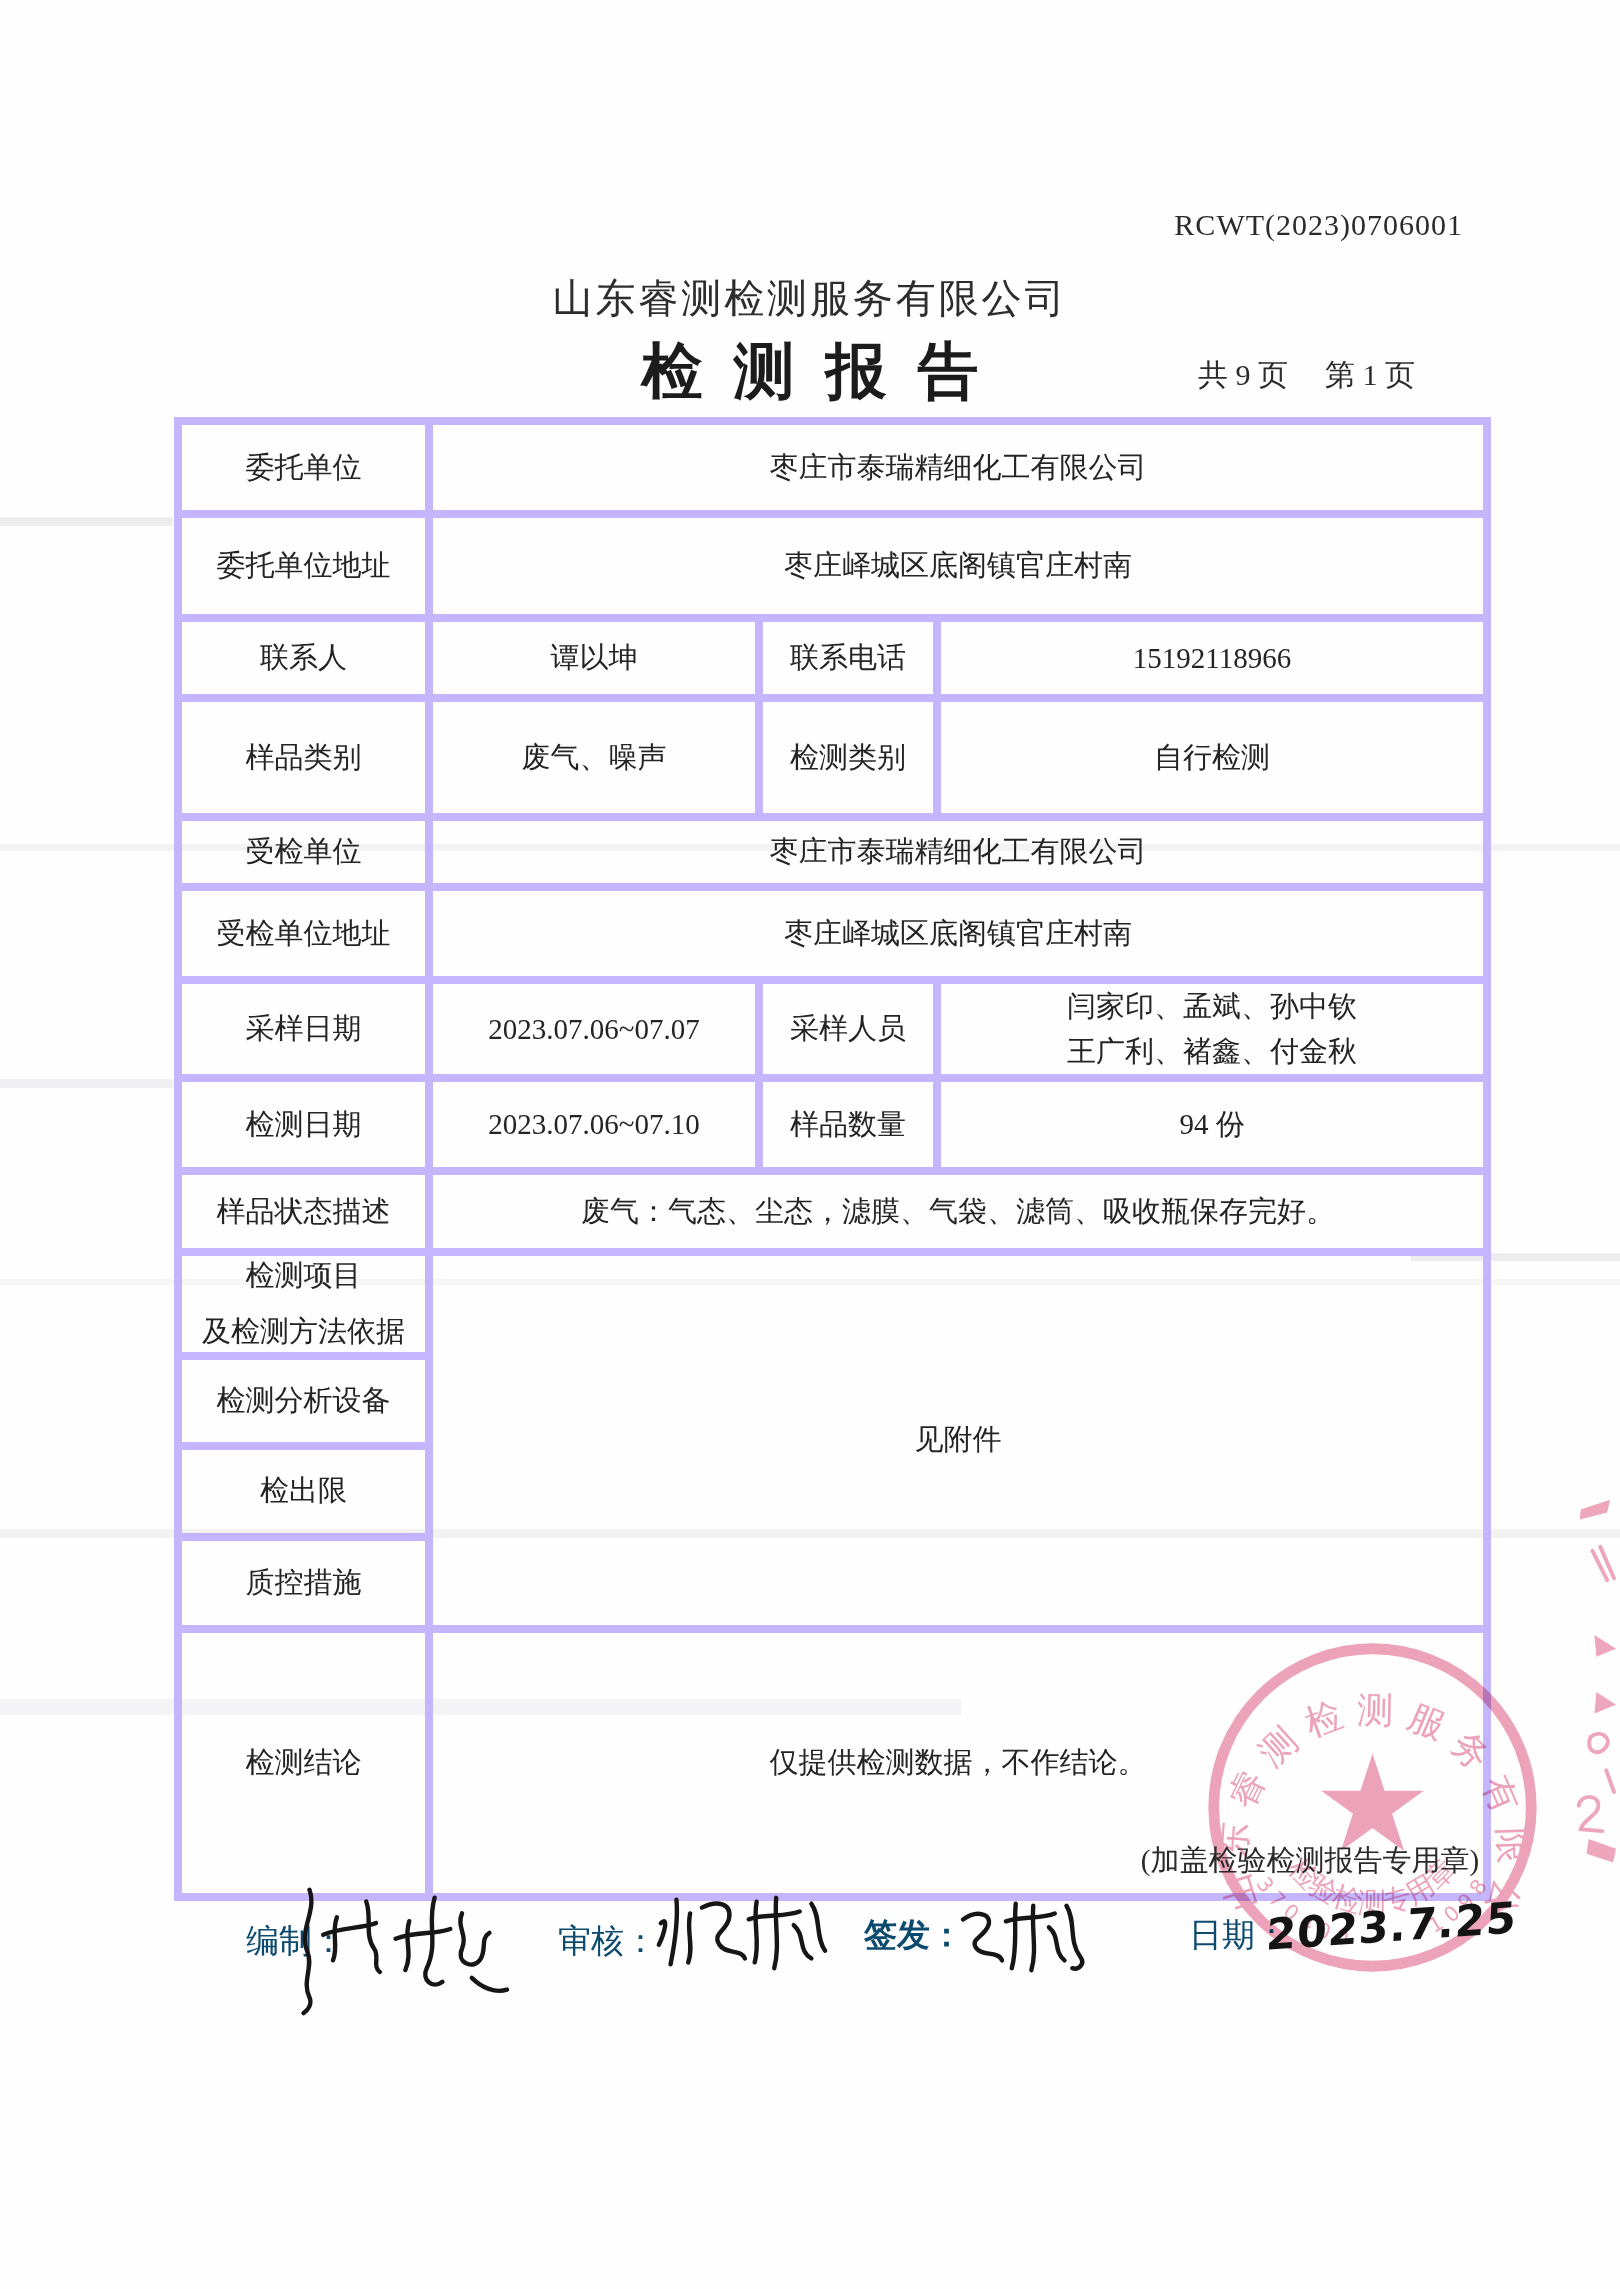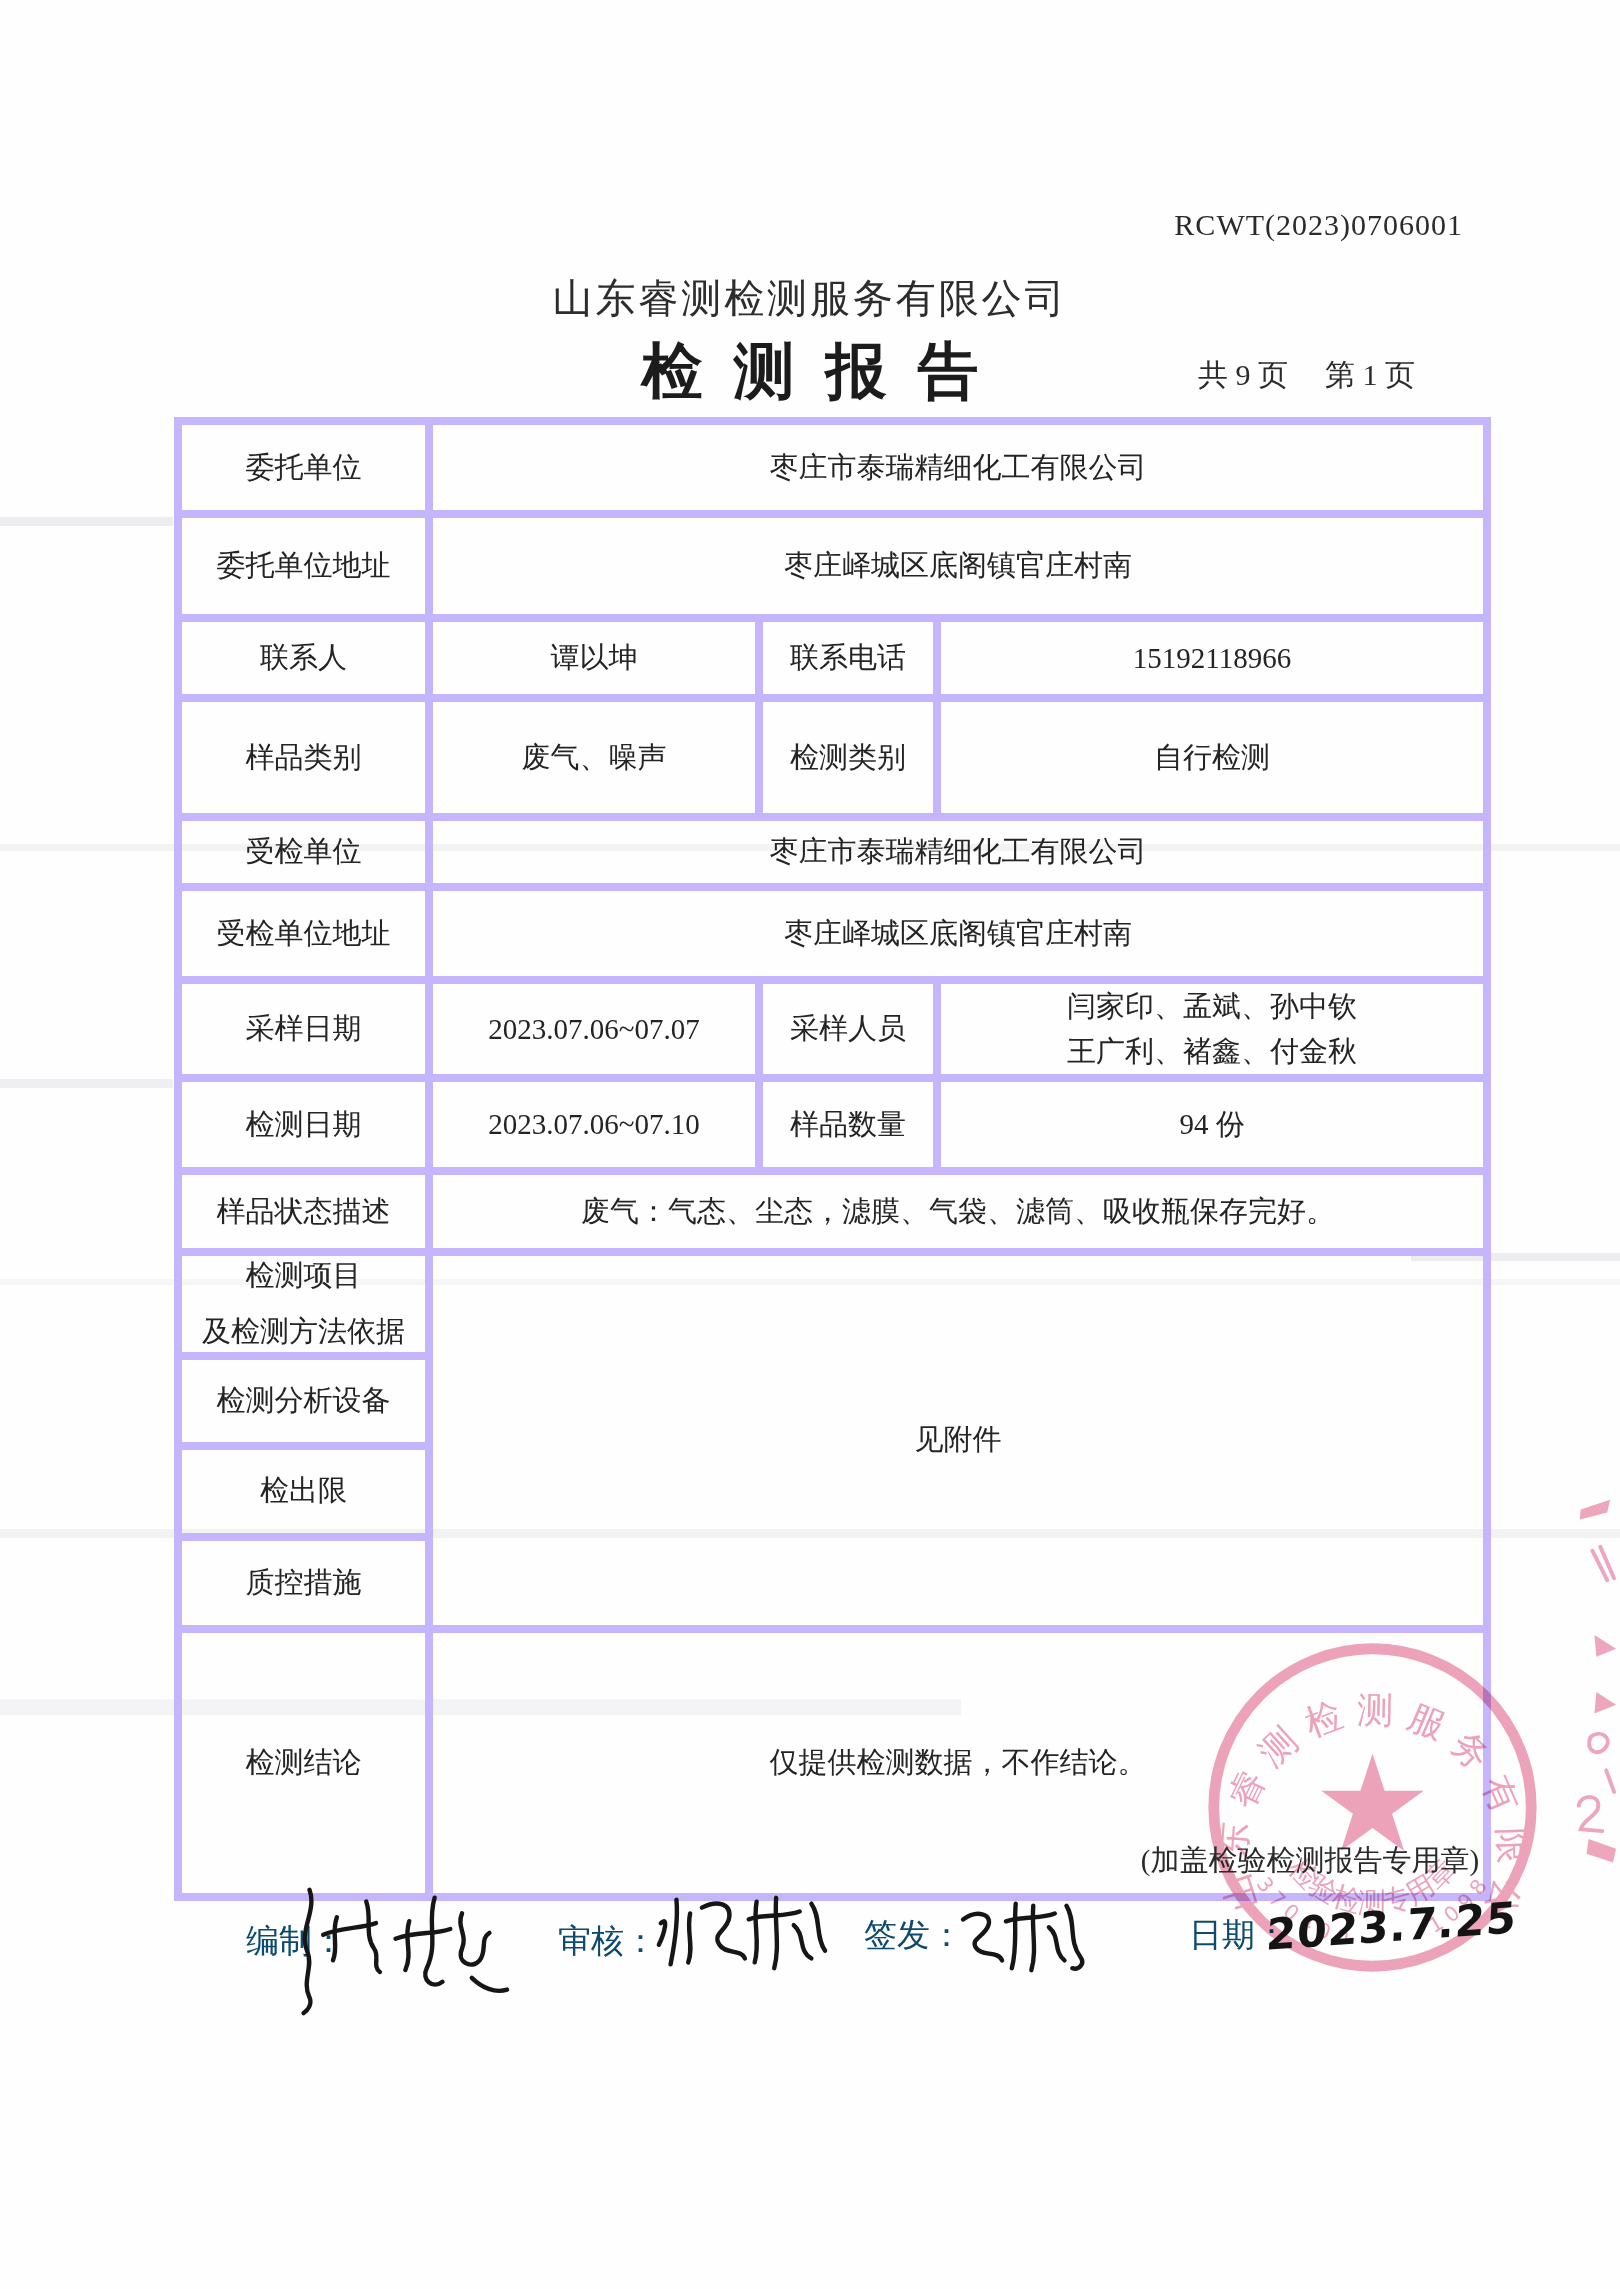--- a/index.html
+++ b/index.html
@@ -232,21 +232,21 @@
     <path d="M30,10 C32,32 28,56 24,76"></path>
     <path d="M44,24 C40,42 48,58 42,74"></path>
     <path d="M56,18 C72,10 86,14 84,28 C82,42 66,44 74,56 C80,66 96,60 100,70"></path>
     <path d="M112,12 C108,34 116,54 110,74"></path>
     <path d="M104,30 C122,24 140,28 156,22"></path>
     <path d="M132,8 C130,34 136,58 130,80"></path>
     <path d="M150,36 C162,46 154,62 168,70"></path>
     <path d="M168,14 C178,28 172,48 182,62"></path>
   </svg>
 
-  <div class="footer-label" style="left:864px;top:1913px;">签发：</div>
+  <div class="footer-label" style="left:864px;top:1913px;font-weight:bold;">签发：</div>
   <svg class="sig" style="left:951px;top:1896px;width:147px;height:80px;" viewBox="0 0 150 82">
     <path d="M12,24 C26,14 42,18 38,30 C34,42 18,44 26,54 C32,62 48,56 52,66"></path>
     <path d="M66,8 C64,30 68,52 62,74"></path>
     <path d="M56,26 C74,20 92,24 106,18"></path>
     <path d="M84,10 C82,34 88,56 82,76"></path>
     <path d="M100,32 C112,42 104,56 116,66"></path>
     <path d="M118,10 C128,26 120,46 132,62 C138,70 130,76 124,74"></path>
   </svg>
 
   <div class="footer-label" style="left:1189px;top:1913px;">日期：</div>

